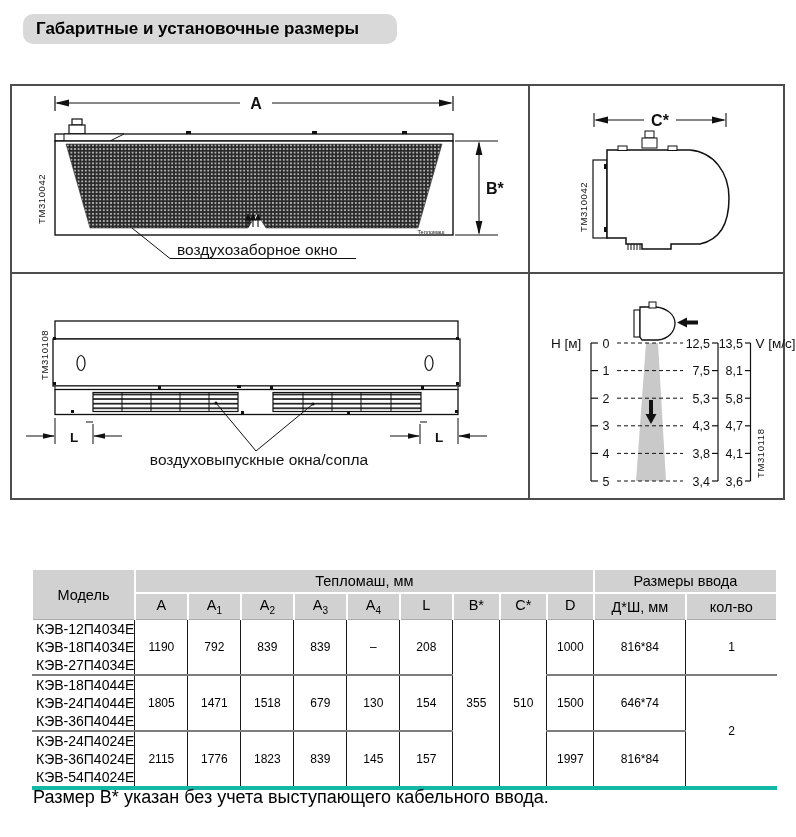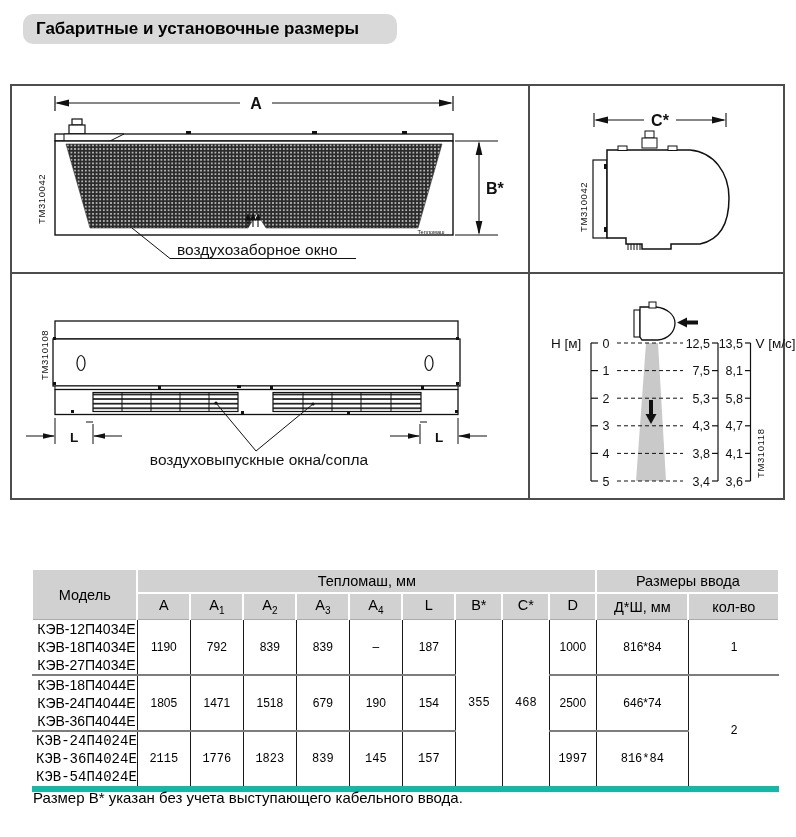--- a/index.html
+++ b/index.html
@@ -22,23 +22,23 @@
             border-bottom-width:1px; font-weight:normal; font-size:14.5px; padding:0; }
   .tbl thead tr:first-child th { height:22px; }
   .tbl thead tr:last-child th { height:25px; }
   .tbl td { font-size:12px; text-align:center; vertical-align:middle; padding:0; }
   .tbl tr.group { height:55px; }
   .tbl td.c { border-left:1px solid #1a1a1a; border-right:1px solid #1a1a1a; }
   .tbl td.model { text-align:center; padding-left:4px; font-size:14px; white-space:nowrap;
                   border-right:1px solid #1a1a1a; line-height:18px; }
   .tbl td.count { border-left:1px solid #1a1a1a; }
   .tbl .sep-t { border-top:2px solid #7d7d7d; }
-  .tbl .sep-b { border-bottom:6px solid #14b8a6;font-family:Liberation Mono, monospace; }
+  .tbl .sep-b { border-bottom:4px solid #14b8a6; }
   .tbl sub { font-size:10px; }
-  .notes { position:absolute; left:33px; top:789px; font-size:15px; line-height:17.5px; }
+  .notes { position:absolute; left:33px; top:789px; font-size:18px; line-height:17.5px; }
 </style>
 </head>
 <body>
 
 <div class="page">
 
   <div class="title-pill">
     <span>Габаритные и установочные размеры</span>
   </div>
 
@@ -348,40 +348,40 @@
         <td class="model">
           <div>КЭВ-12П4034Е</div>
           <div>КЭВ-18П4034Е</div>
           <div>КЭВ-27П4034Е</div>
         </td>
         <td class="c">1190</td>
         <td class="c">792</td>
         <td class="c">839</td>
         <td class="c">839</td>
         <td class="c">–</td>
-        <td class="c">187</td>
+        <td class="c">208</td>
         <td class="c sep-b" rowspan="3">355</td>
-        <td class="c sep-b" rowspan="3">468</td>
+        <td class="c sep-b" rowspan="3">510</td>
         <td class="c">1000</td>
         <td class="c">816*84</td>
         <td class="count">1</td>
       </tr>
       <tr class="group">
         <td class="model sep-t">
           <div>КЭВ-18П4044Е</div>
           <div>КЭВ-24П4044Е</div>
           <div>КЭВ-36П4044Е</div>
         </td>
         <td class="c sep-t">1805</td>
         <td class="c sep-t">1471</td>
         <td class="c sep-t">1518</td>
         <td class="c sep-t">679</td>
-        <td class="c sep-t">190</td>
+        <td class="c sep-t">130</td>
         <td class="c sep-t">154</td>
-        <td class="c sep-t">2500</td>
+        <td class="c sep-t">1500</td>
         <td class="c sep-t">646*74</td>
         <td class="count sep-t sep-b" rowspan="2">2</td>
       </tr>
       <tr class="group">
         <td class="model sep-t sep-b">
           <div>КЭВ-24П4024Е</div>
           <div>КЭВ-36П4024Е</div>
           <div>КЭВ-54П4024Е</div>
         </td>
         <td class="c sep-t sep-b">2115</td>

